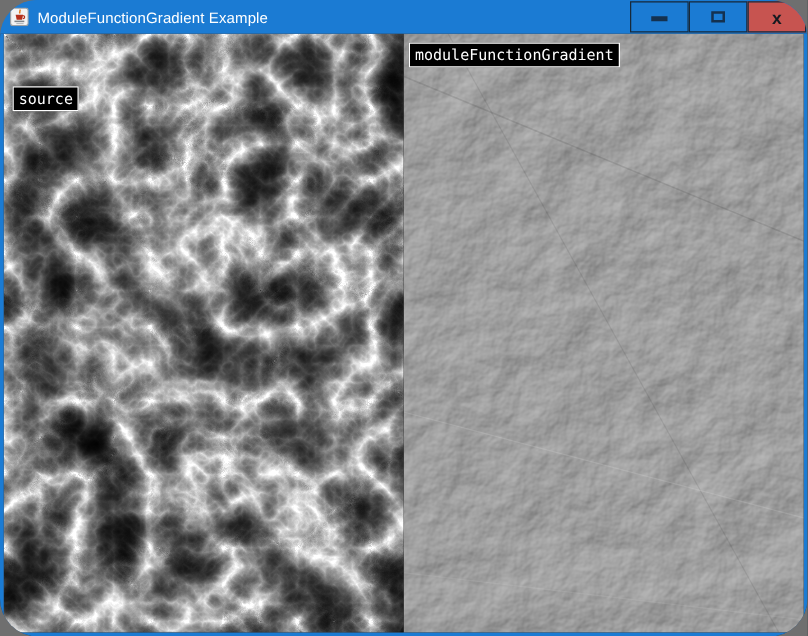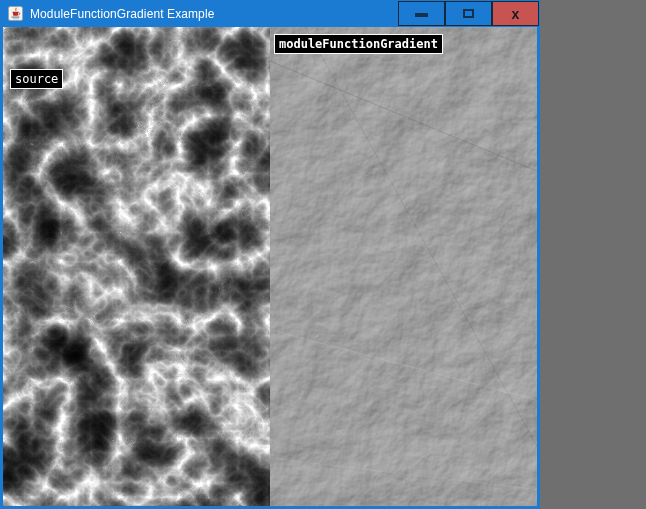--- a/index.html
+++ b/index.html
@@ -1,20 +1,21 @@
 <!DOCTYPE html>
 <html style="--titlebar-bg: #1b7bd3; --frame-border: #1b7bd3; --title-text: #ffffff; --close-button-bg: #c75450; --control-border: #17293a; --control-glyph: #14314f; --label-bg: #000000; --label-border: #ffffff; --label-text: #ffffff;"><head>
 <meta charset="utf-8">
 <style>
   html,body{margin:0;padding:0;background:#6f6f6f;}
   .window{
-    position:relative;width:540px;height:509px;
+    position:relative;width:646px;height:509px;
     background:var(--titlebar-bg,#1b7bd3);
     font-family:"Liberation Sans",sans-serif;
     overflow:hidden;
+    border-radius:30px;
   }
   
   .titlebar{
     position:absolute;top:0;left:0;right:0;height:27px;
     background:var(--titlebar-bg,#1b7bd3);
     display:flex;align-items:center;
   }
   .app-icon{margin:0 7px 0 8px;display:flex;align-items:center;}
   .title{color:var(--title-text,#fff);font-size:12px;letter-spacing:.1px;}
   .controls{position:absolute;top:0;right:1px;height:27px;display:flex;align-items:stretch;}
@@ -42,21 +43,21 @@
   .panel svg{display:block;}
   .img-label{
     position:absolute;
     background:var(--label-bg,#000);
     color:var(--label-text,#fff);
     border:1px solid var(--label-border,#fff);
     font-family:"DejaVu Sans Mono","Liberation Mono",monospace;
     font-size:12px;line-height:14px;padding:2px 4px;white-space:nowrap;
   }
   .panel-source .img-label{left:7px;top:10px;margin-top:32px;}
-  .panel-grad .img-label{left:4px;top:7px;font-weight:bold;}
+  .panel-grad .img-label{left:4px;top:7px;}
 </style>
 </head>
 <body>
 
 <div class="window">
 
   <div class="titlebar">
     <span class="app-icon">
       <svg width="15" height="15" viewBox="0 0 16 16" aria-hidden="true">
         <rect x="0.5" y="0.5" width="15" height="15" rx="2" fill="#f3f3f3" stroke="#9aa0a6"></rect>

